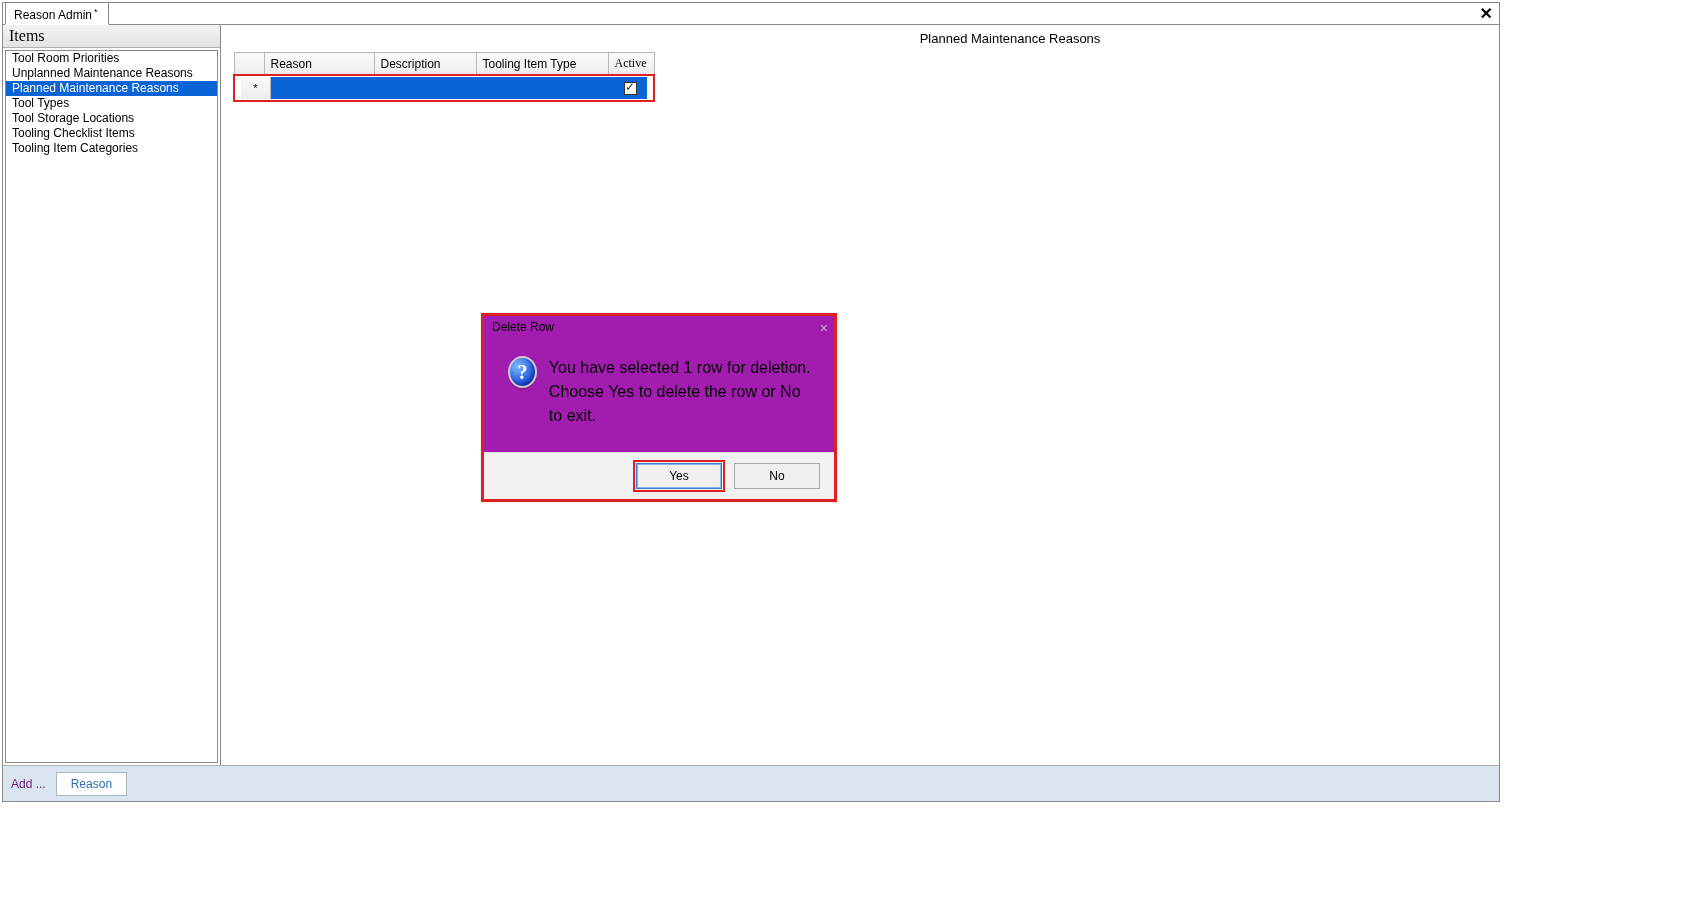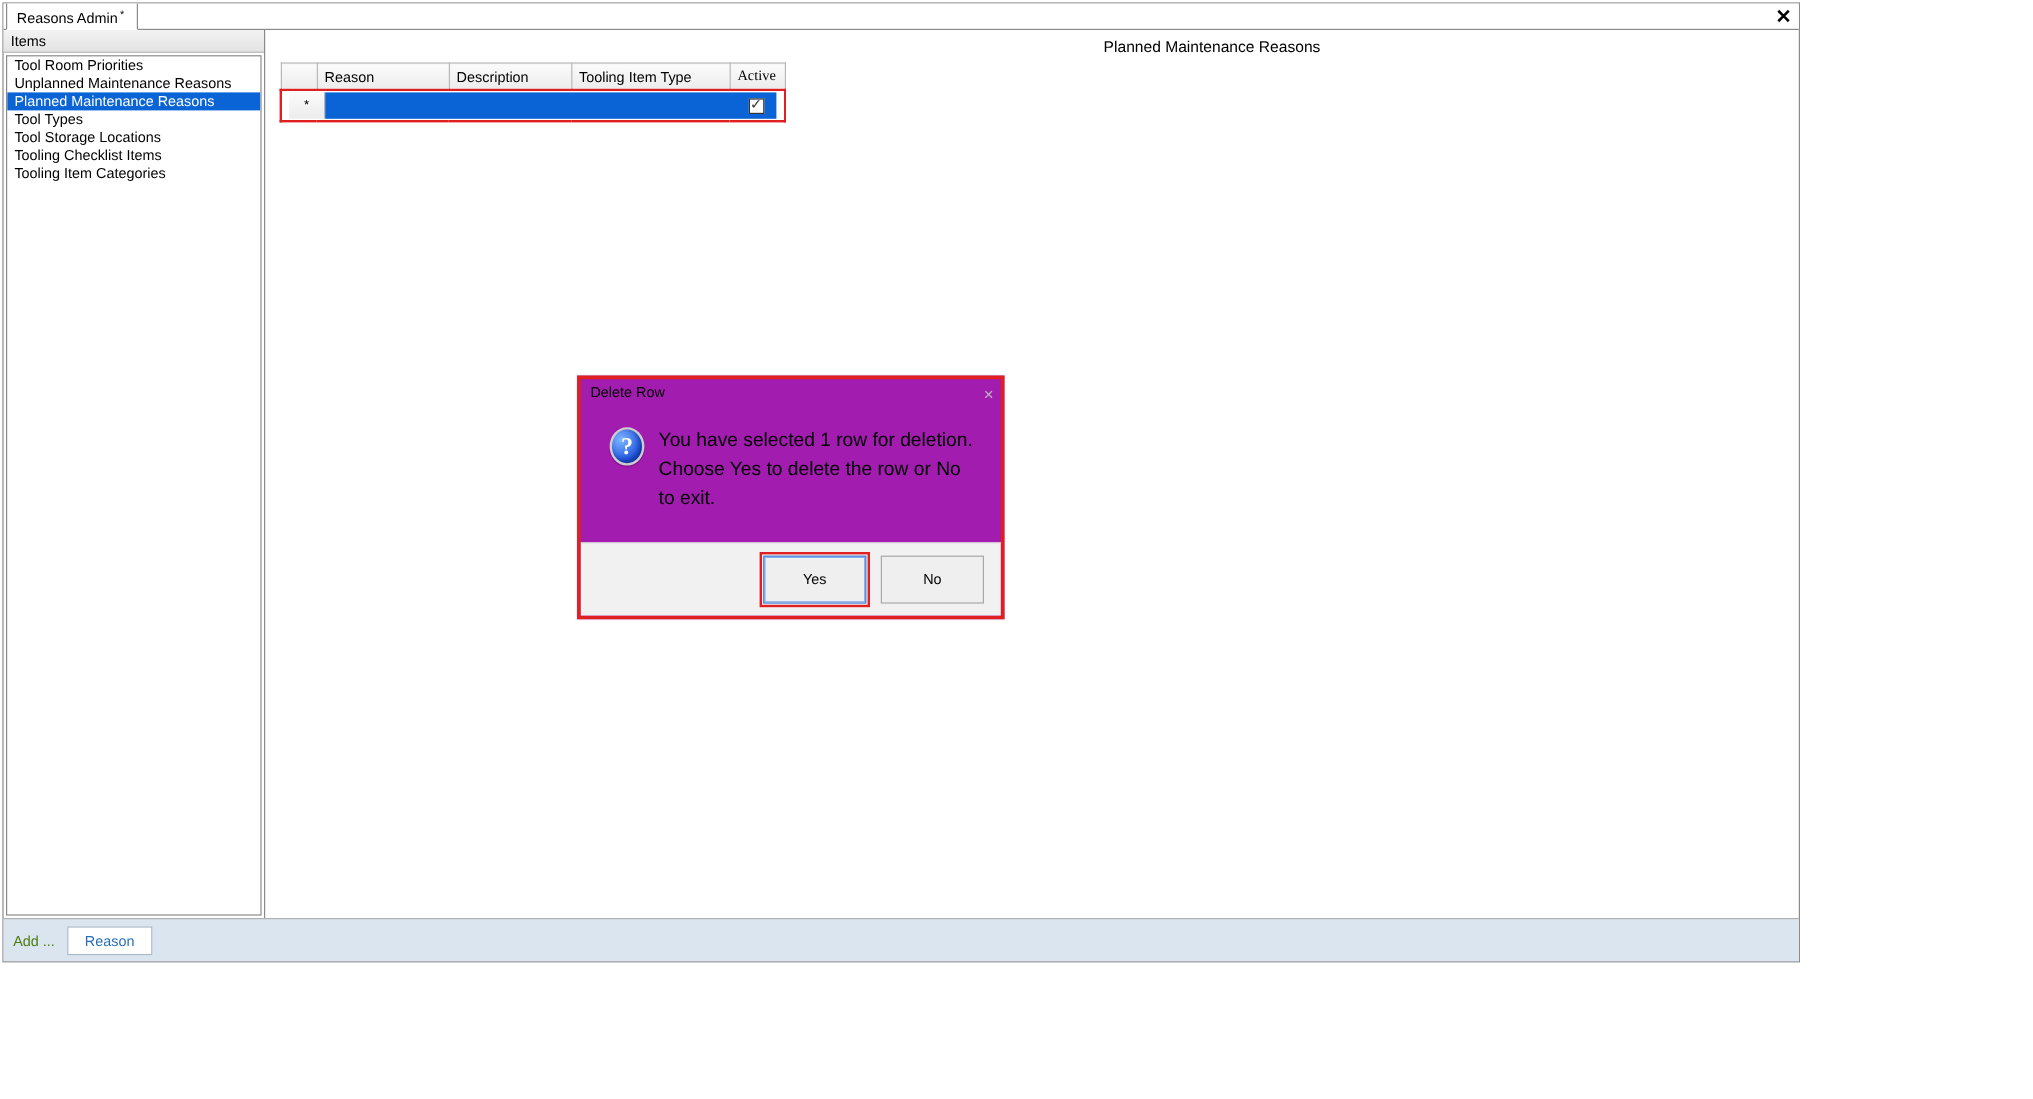--- a/index.html
+++ b/index.html
@@ -59,21 +59,22 @@
 .sidebar {
   width: 218px;
   border-right: 1px solid #8a8a8a;
   display: flex;
   flex-direction: column;
 }
 .sidebar-header {
   background: linear-gradient(#f3f3f3, #e3e3e3);
   border-bottom: 1px solid #b0b0b0;
   padding: 2px 6px;
-  font-size: 12px;
+  font-size: 16px;
+  font-family: Liberation Serif, serif;
 }
 .sidebar-list {
   flex: 1;
   background: #fff;
   border: 1px solid #8a8a8a;
   margin: 2px;
   overflow: auto;
 }
 .sidebar-item {
   padding: 0px 6px;
@@ -152,21 +153,21 @@
   position: absolute;
   left:0; right:0; bottom:0;
   height: 36px;
   background: #dbe5ef;
   border-top:1px solid #b0b0b0;
   display:flex;
   align-items:center;
   padding: 0 8px;
   gap: 10px;
 }
-.bottom-bar .add-label { color:#4d7c0f; }
+.bottom-bar .add-label { color:#701a75; }
 .bottom-bar .reason-btn {
   background:#fff; border:1px solid #a8b8c8; padding:4px 14px; color:#2a6fb5; font-size:12px;
 }
 .dialog {
   position:absolute;
   left:478px; top:310px;
   width:356px;
   border:3px solid #e02020;
   background:#a21caf;
   box-shadow: 0 0 0 1px rgba(0,0,0,.05);
@@ -189,37 +190,37 @@
   display:flex; align-items:center; justify-content:center;
   color:#fff; font-weight:bold; font-size:20px; font-family: Georgia, serif;
   box-shadow: inset -2px -2px 4px rgba(0,0,0,.3), 0 1px 1px rgba(0,0,0,.3);
 }
 .dialog-text { font-size:16px; line-height:1.5; }
 .dialog-buttons {
   background:#f1f1f1; border-top:1px solid #ddd;
   display:flex; justify-content:flex-end; gap:12px; padding:10px 14px;
 }
 .dlg-btn {
-  width:86px; height:40px; background:#efefef; border:1px solid #a8a8a8; font-size:12px; cursor:pointer;
+  width:86px; height:26px; background:#efefef; border:1px solid #a8a8a8; font-size:12px; cursor:pointer;
 }
 .dlg-btn.primary {
   outline:2px solid #e02020;
   outline-offset: 1px;
   border:1px solid #3b78d8;
   box-shadow: inset 0 0 0 1px #88b3ea;
 }
 </style>
 </head>
 <body>
 
 <div class="outer">
 
   <div class="tab-bar">
     <div class="tab">
-      <span>Reasons Admin</span>
+      <span>Reason Admin</span>
       <span class="dirty">*</span>
     </div>
     <span class="close-x">✕</span>
   </div>
 
   <div class="content">
     <div class="sidebar">
       <div class="sidebar-header">Items</div>
       <div class="sidebar-list">
         <div class="sidebar-item"><span>Tool Room Priorities</span></div>

